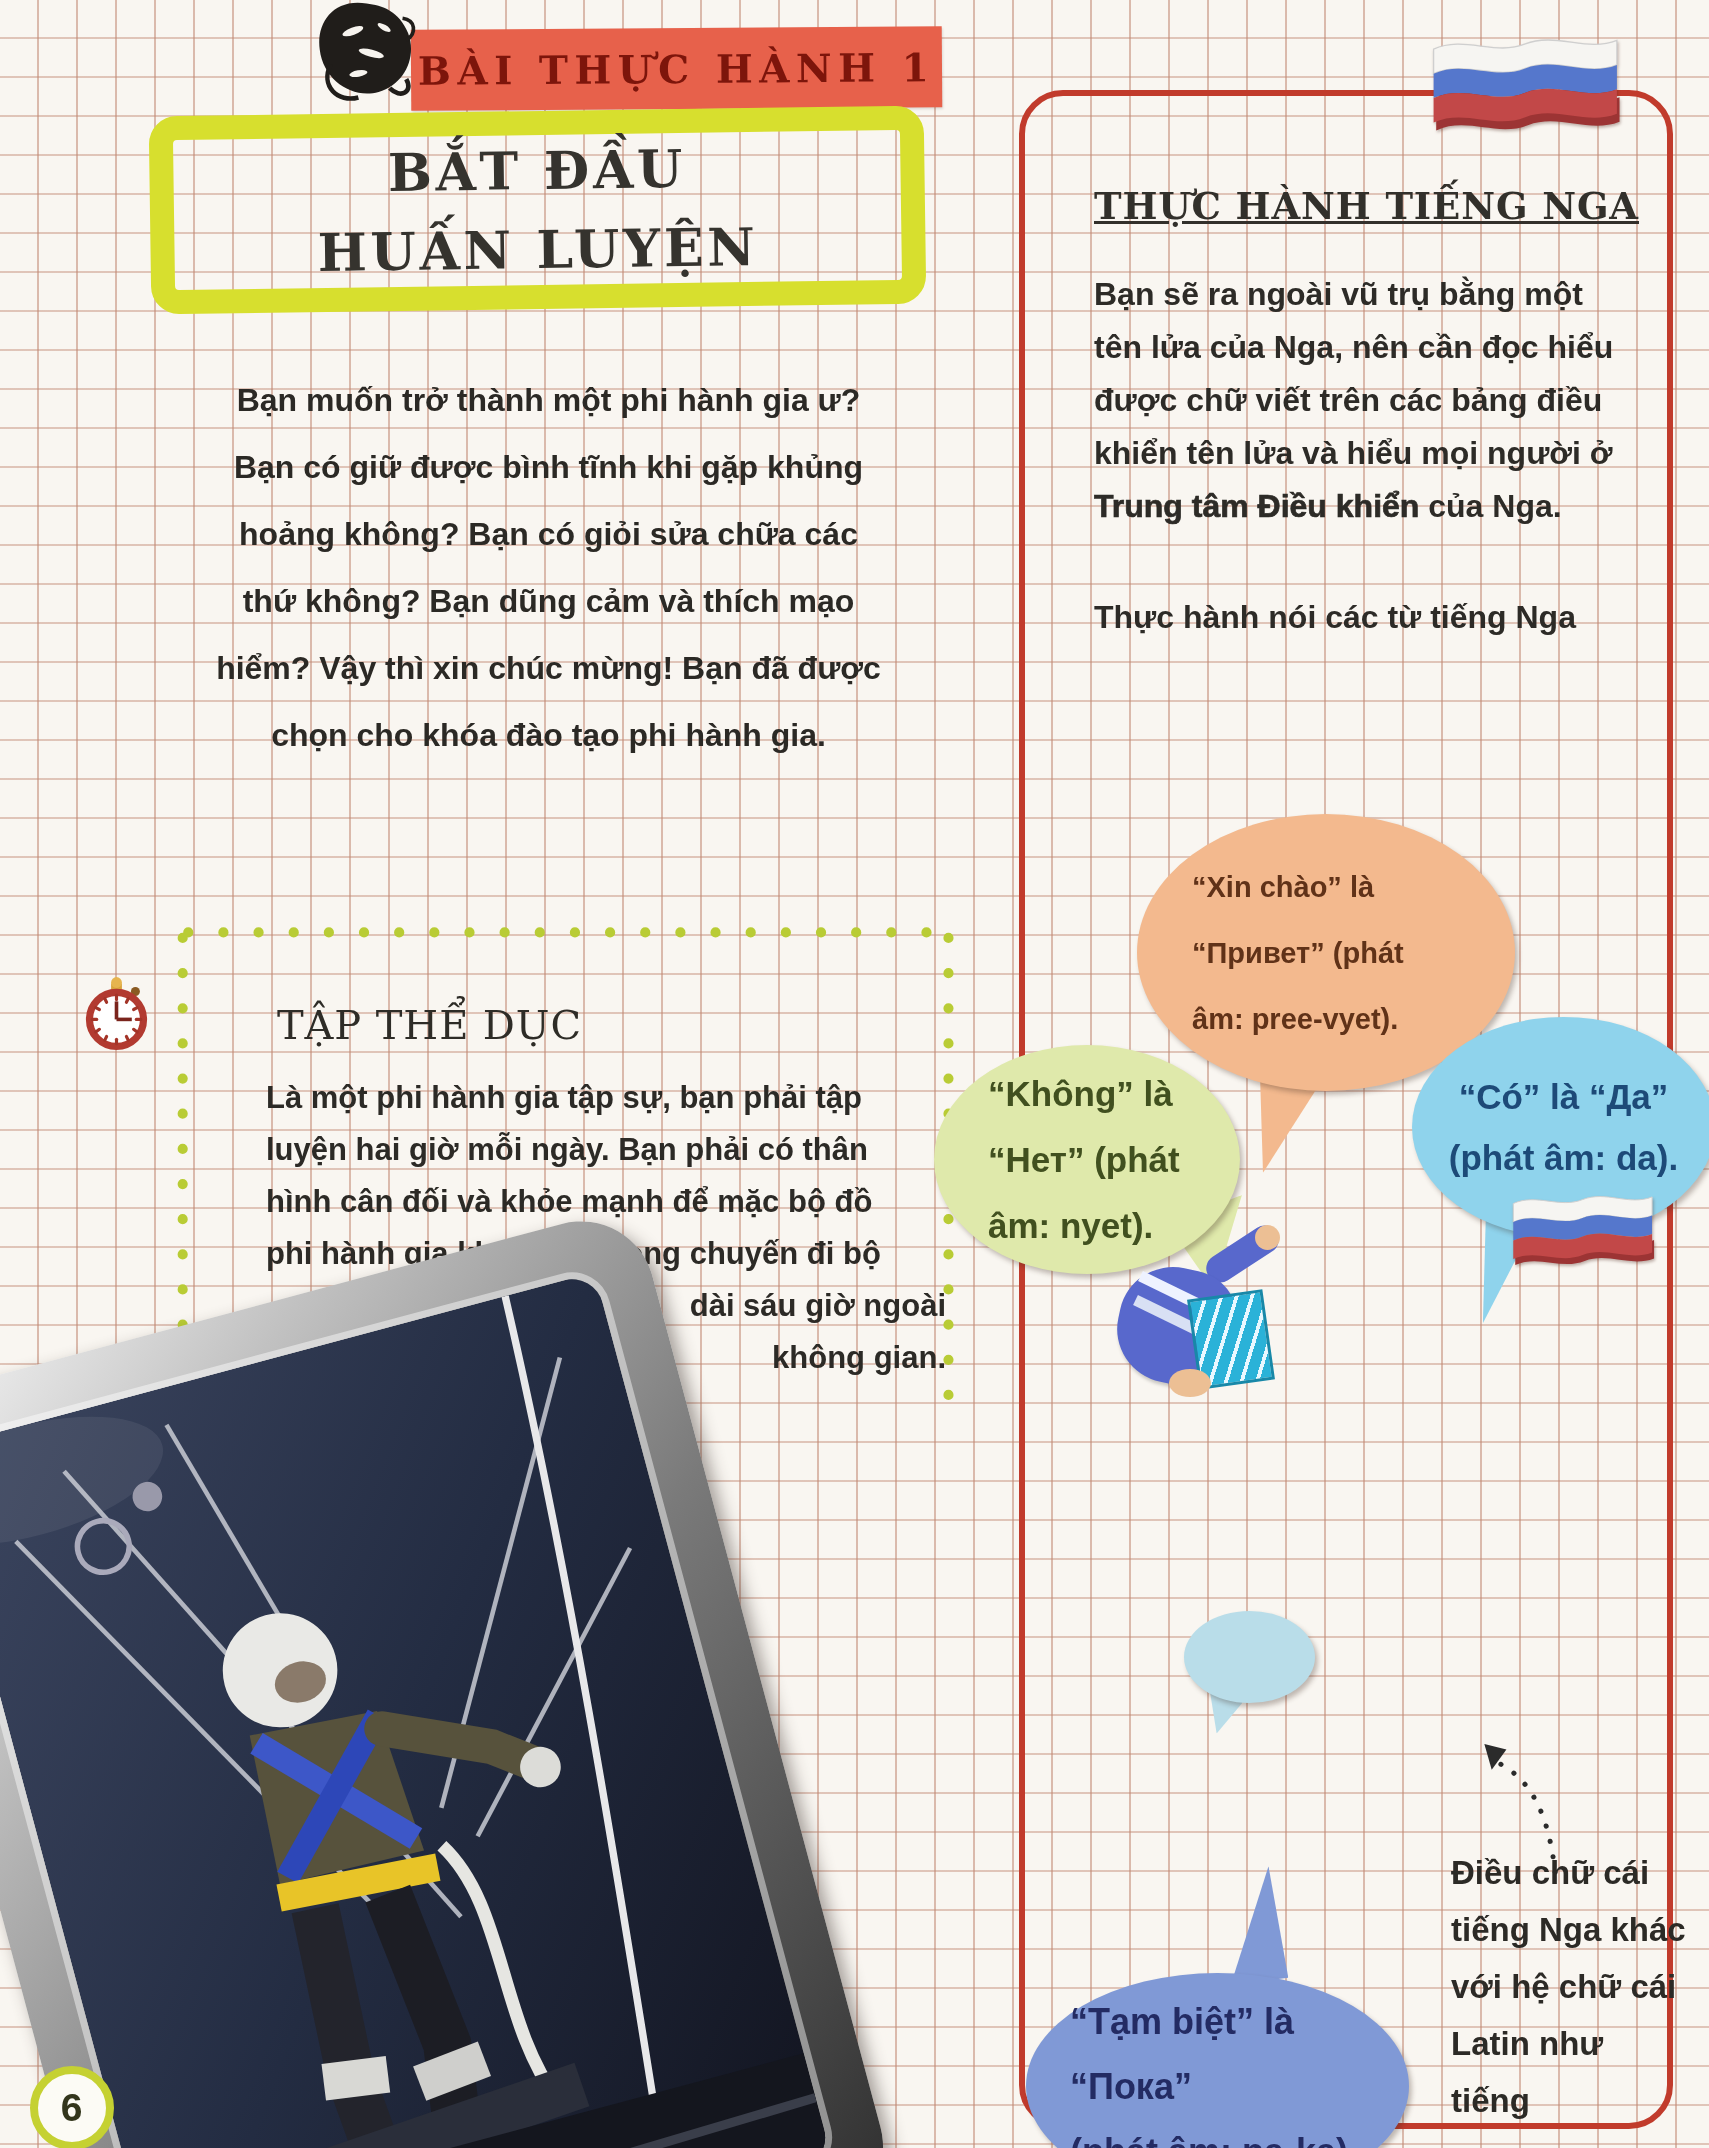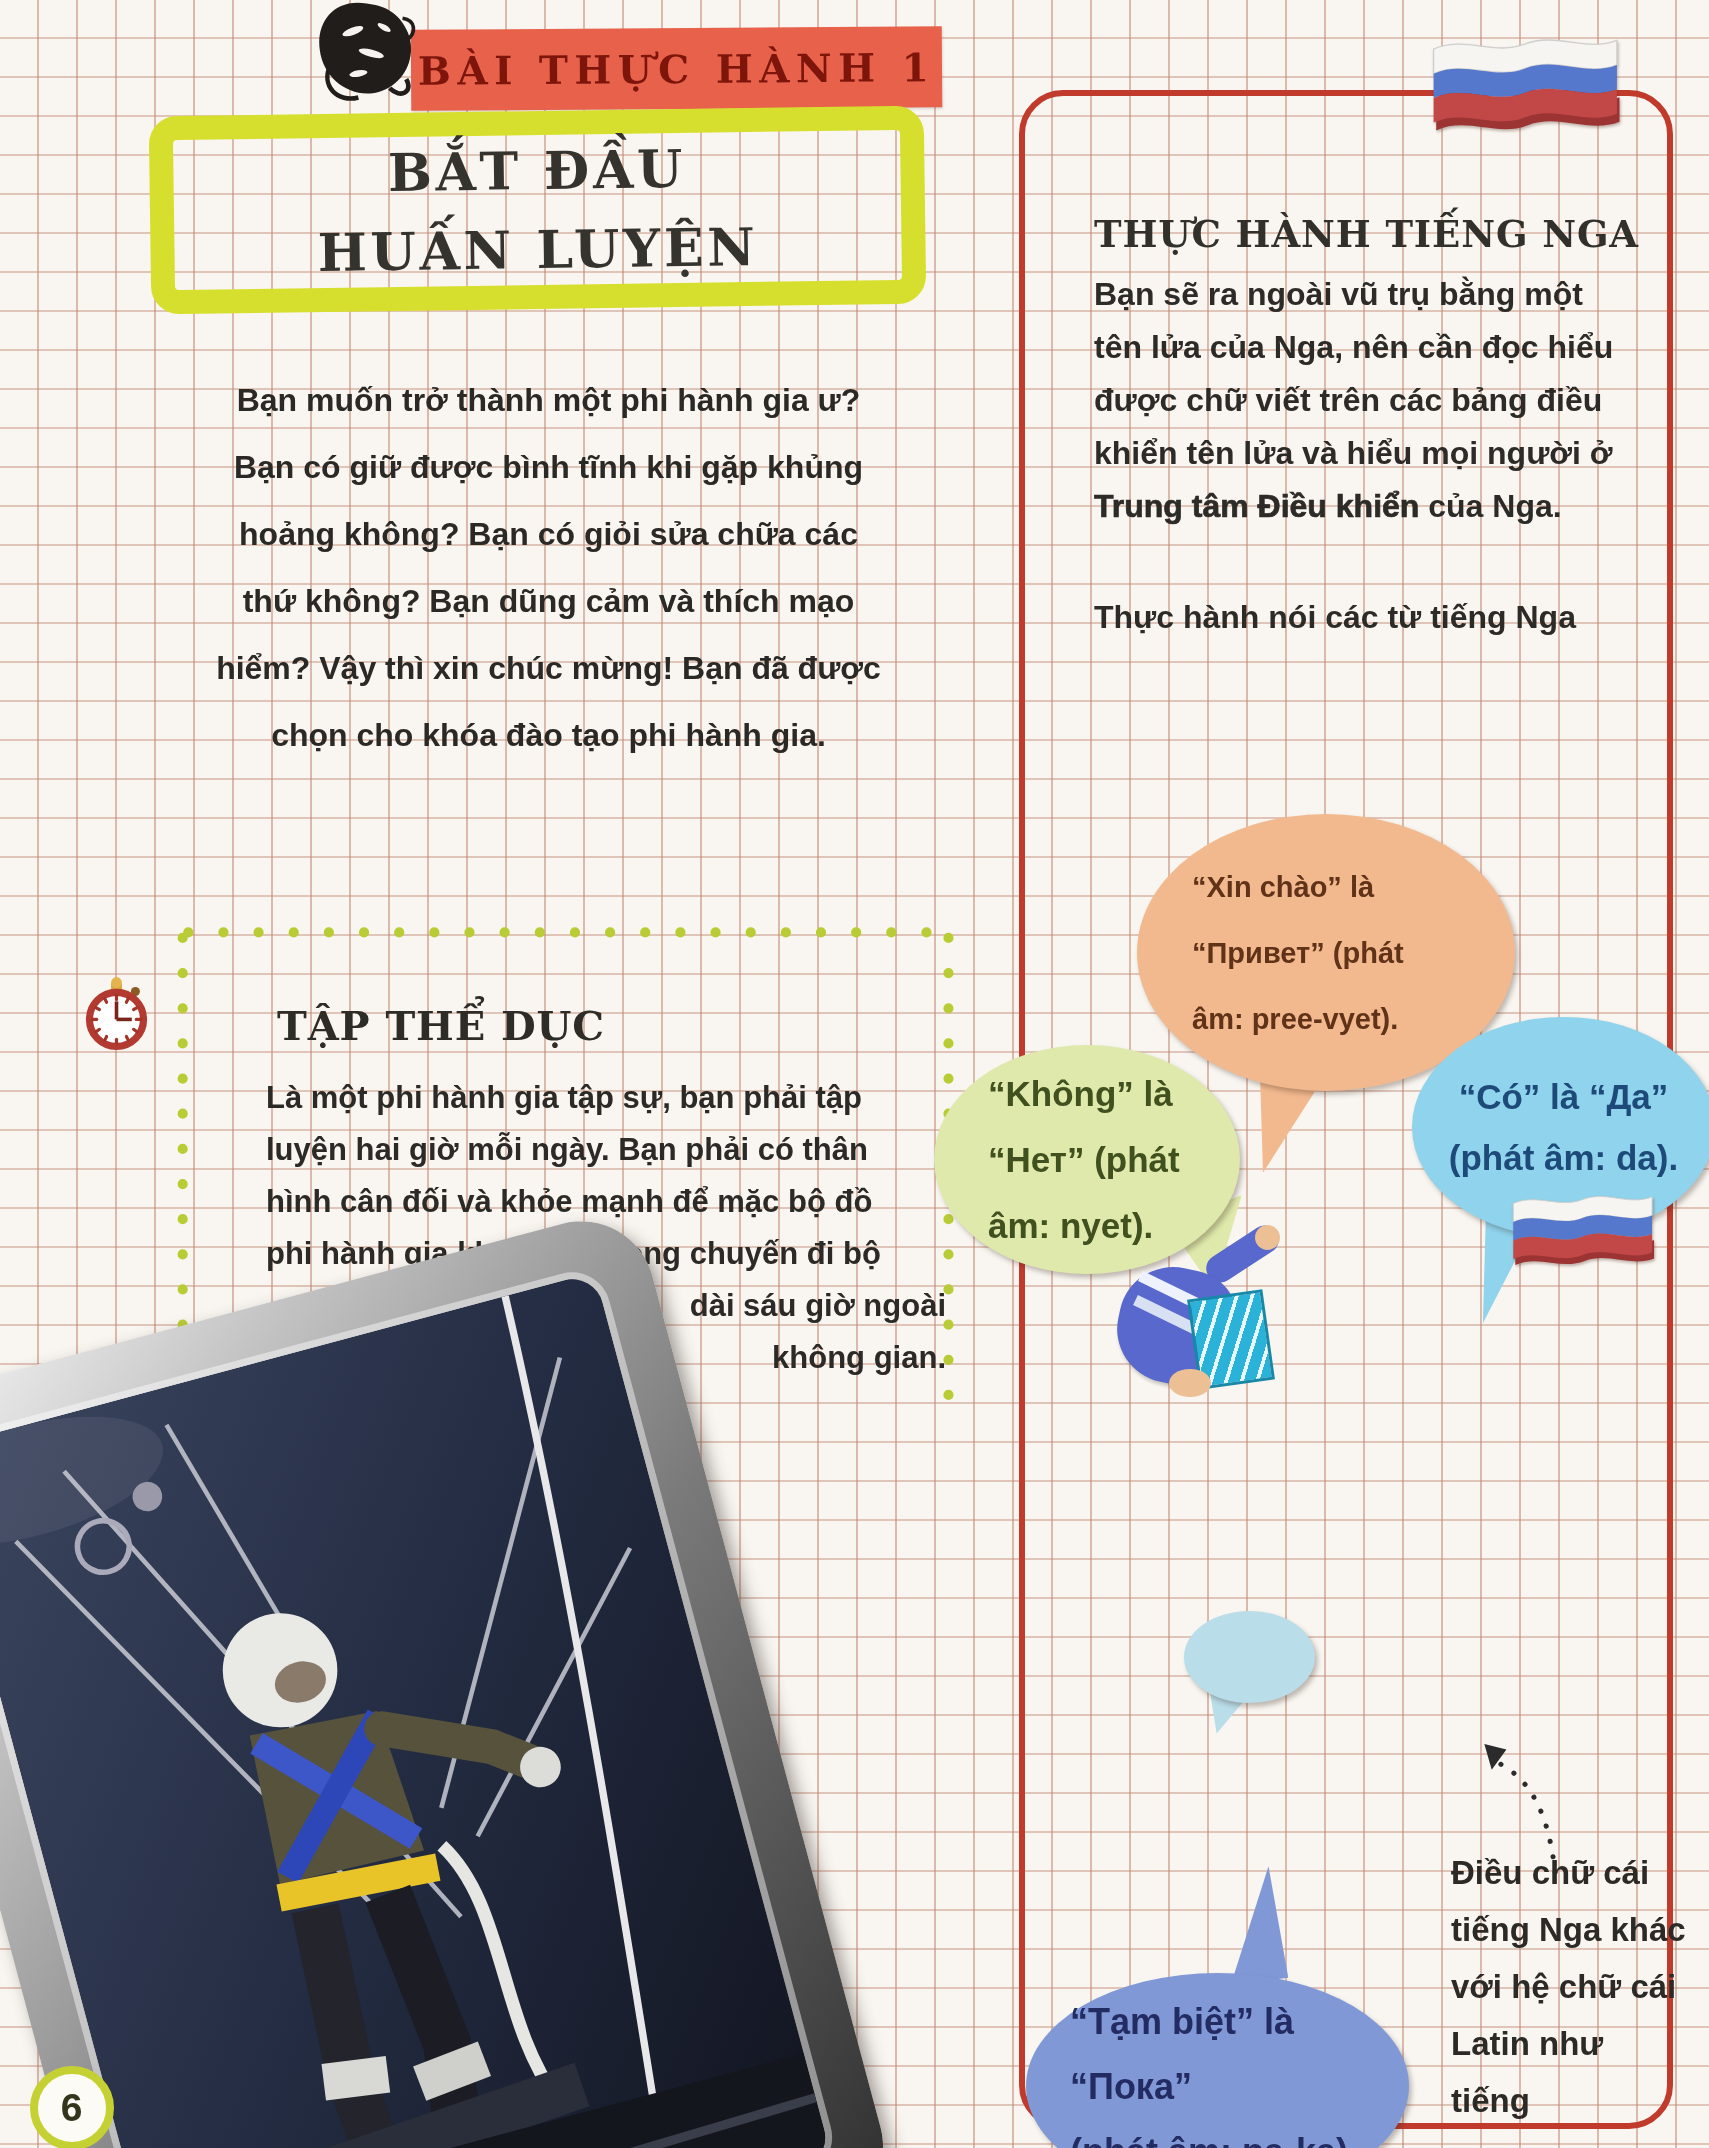--- a/index.html
+++ b/index.html
@@ -35,22 +35,22 @@
   }
   
   .intro{left:138px; top:367px; width:821px; text-align:center;
     font-size:32px; line-height:67px; font-weight:700; color:#2b2925;}
   
   .panel{
     left:1019px; top:90px; width:642px; height:2027px;
     border:6.5px solid #c13b2c; border-radius:44px;
   }
   .panel-heading{
-    left:1094px; top:212px; font-family:"DejaVu Serif", serif; font-weight:700;
-    font-size:37px; color:#32302b; letter-spacing:0.9px;
+    left:1094px; top:184px; font-family:"DejaVu Serif", serif; font-weight:700;
+    font-size:37px; color:#32302b; letter-spacing:0.9px;text-decoration:underline;
   }
   .panel-para{font-size:32px; line-height:53px; font-weight:700; color:#2d2b27;}
   .para1{left:1094px; top:268px; width:581px;}
   .para2{left:1094px; top:591px; width:563px;}
   .xbold{-webkit-text-stroke:0.7px #2d2b27;}
   
   .bubble{border-radius:50%; box-shadow:2.8px 3.7px 5.5px rgba(60,40,30,0.3);
     display:flex; flex-direction:column; justify-content:center;}
   .bubble .bline{font-weight:700;}
   .tail{position:absolute;}
@@ -79,21 +79,21 @@
   .ch-arm{left:90px; top:11px; width:81px; height:28px; background:#5868cc; border-radius:14.8px; transform:rotate(-33deg);}
   .ch-hand{left:143px; top:-3.7px; width:25px; height:25px; background:#ecbf94; border-radius:50%;}
   .ch-torso{left:5.5px; top:39px; width:118px; height:116px; background:#5868cc;
     border-radius:46% 42% 36% 46%; transform:rotate(12deg); box-shadow:1.8px 2.8px 3.7px rgba(0,0,0,0.2);}
   .ch-trim1{left:24px; top:61px; width:89px; height:11px; background:#eef2ff; transform:rotate(26deg);}
   .ch-trim2{left:18.5px; top:85px; width:89px; height:11px; background:#d8e0f4; transform:rotate(26deg);}
   .ch-book{left:81px; top:65px; width:70px; height:85px; border:3.7px solid #1888a8; transform:rotate(-8deg);
     background:repeating-linear-gradient(115deg,#2ab2d8 0 11px,#e8f8ff 11px 14.8px);}
   .ch-knee{left:57px; top:140px; width:42px; height:28px; background:#ecbf94; border-radius:50%;}
   
-  .gym-heading{left:277px; top:1002px; font-family:"DejaVu Serif", serif; font-weight:700;
+  .gym-heading{left:277px; top:1002px; font-family:"DejaVu Serif", serif; font-weight:400;
     font-size:40px; color:#2e2c27; letter-spacing:0.9px;}
   .gym-para{left:266px; top:1072px; width:680px; font-size:31px; line-height:52px; font-weight:700; color:#2c2a26;}
   .gym-para .r{text-align:right;}
   
   .alpha-note{left:1451px; top:1844px; width:235px; font-size:33px; line-height:57px; font-weight:700; color:#2c2a26;}
   
   .photo-frame{
     left:-14px; top:1290px; width:794px; height:1029px; transform:rotate(-15deg);
     border-radius:74px; background:linear-gradient(140deg,#f6f6f6 0%,#c2c2c2 22%,#7a7a7a 55%,#2e2e2e 100%);
     box-shadow:5.5px 9.2px 16.6px rgba(50,40,35,0.45);

